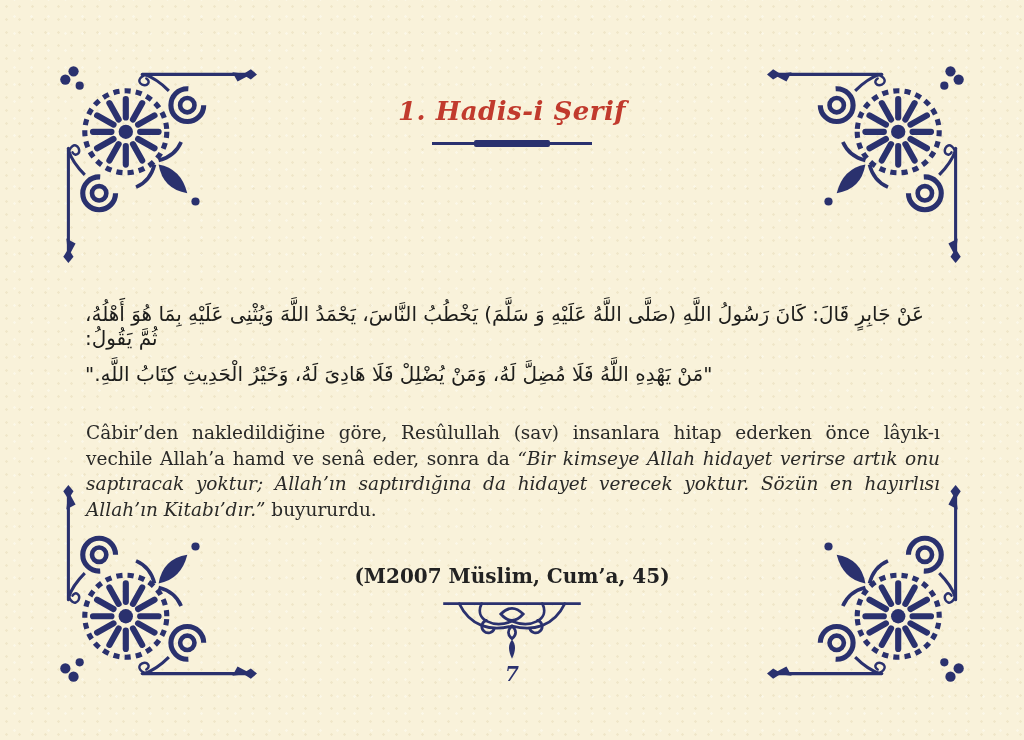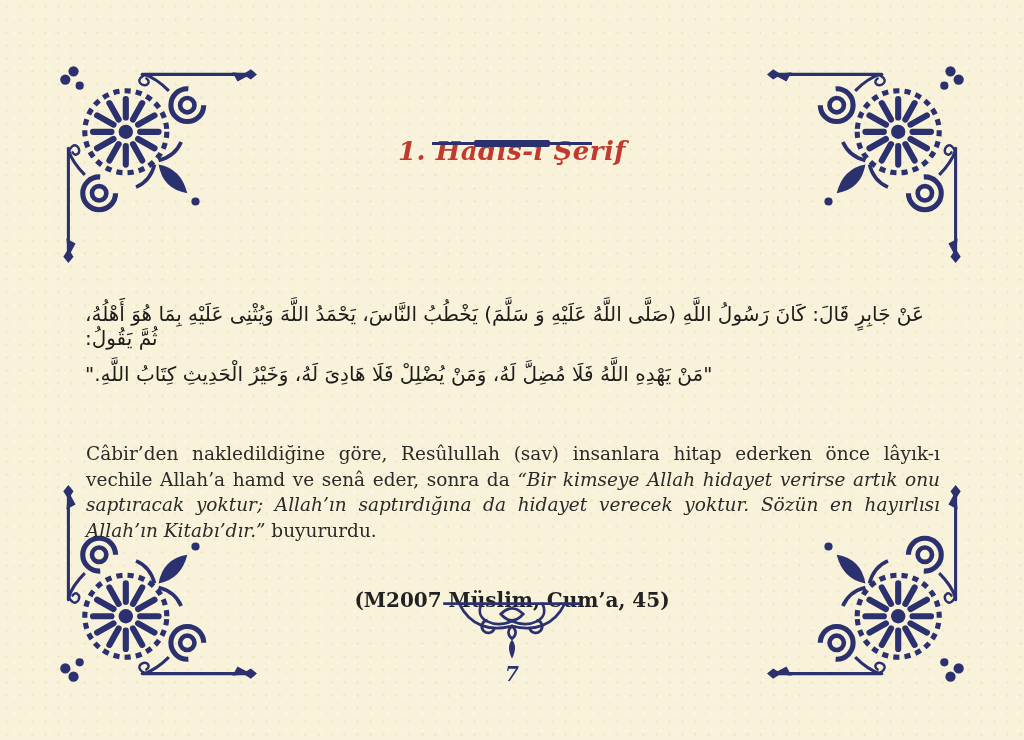--- a/index.html
+++ b/index.html
@@ -28,21 +28,20 @@
   .corner.tr{right:52px;top:58px;transform:scaleX(-1);}
   .corner.bl{left:52px;bottom:50px;transform:scaleY(-1);}
   .corner.br{right:52px;bottom:50px;transform:scale(-1,-1);}
 
   .page-title{
     position:absolute;top:96px;left:0;right:0;
     text-align:center;
     font-size:26px;font-weight:bold;font-style:italic;
     color:var(--red);
     letter-spacing:0.5px;
-    margin-top:40px;
   }
   .title-divider{
     position:absolute;top:142px;left:50%;transform:translateX(-50%);
     width:160px;height:3px;background:var(--navy);
   }
   .title-divider::after{
     content:"";position:absolute;left:50%;top:-2px;transform:translateX(-50%);
     width:76px;height:7px;background:var(--navy);border-radius:2px;
   }
 
@@ -58,27 +57,26 @@
     font-family:"DejaVu Sans", sans-serif;
     font-size:20px;color:#1d1d1b;
   }
   .arabic.l1{top:302px;}
   .arabic.l2{top:362px;}
 
   .translation{
     position:absolute;left:86px;width:854px;top:420px;
     font-size:18.5px;line-height:25.5px;
     text-align:justify;
-    margin-top:21px;
   }
   .translation .q{font-style:italic;}
 
   .citation{
     position:absolute;top:564px;left:0;right:0;
-    text-align:center;font-weight:bold;font-size:20px;color:#222;margin-top:24px;
+    text-align:center;font-weight:bold;font-size:20px;color:#222;
   }
 
   .flourish{
     position:absolute;top:598px;left:50%;transform:translateX(-50%);
     width:172px;height:64px;color:var(--navy);
   }
 
   .page-number{
     position:absolute;top:662px;left:0;right:0;
     text-align:center;

